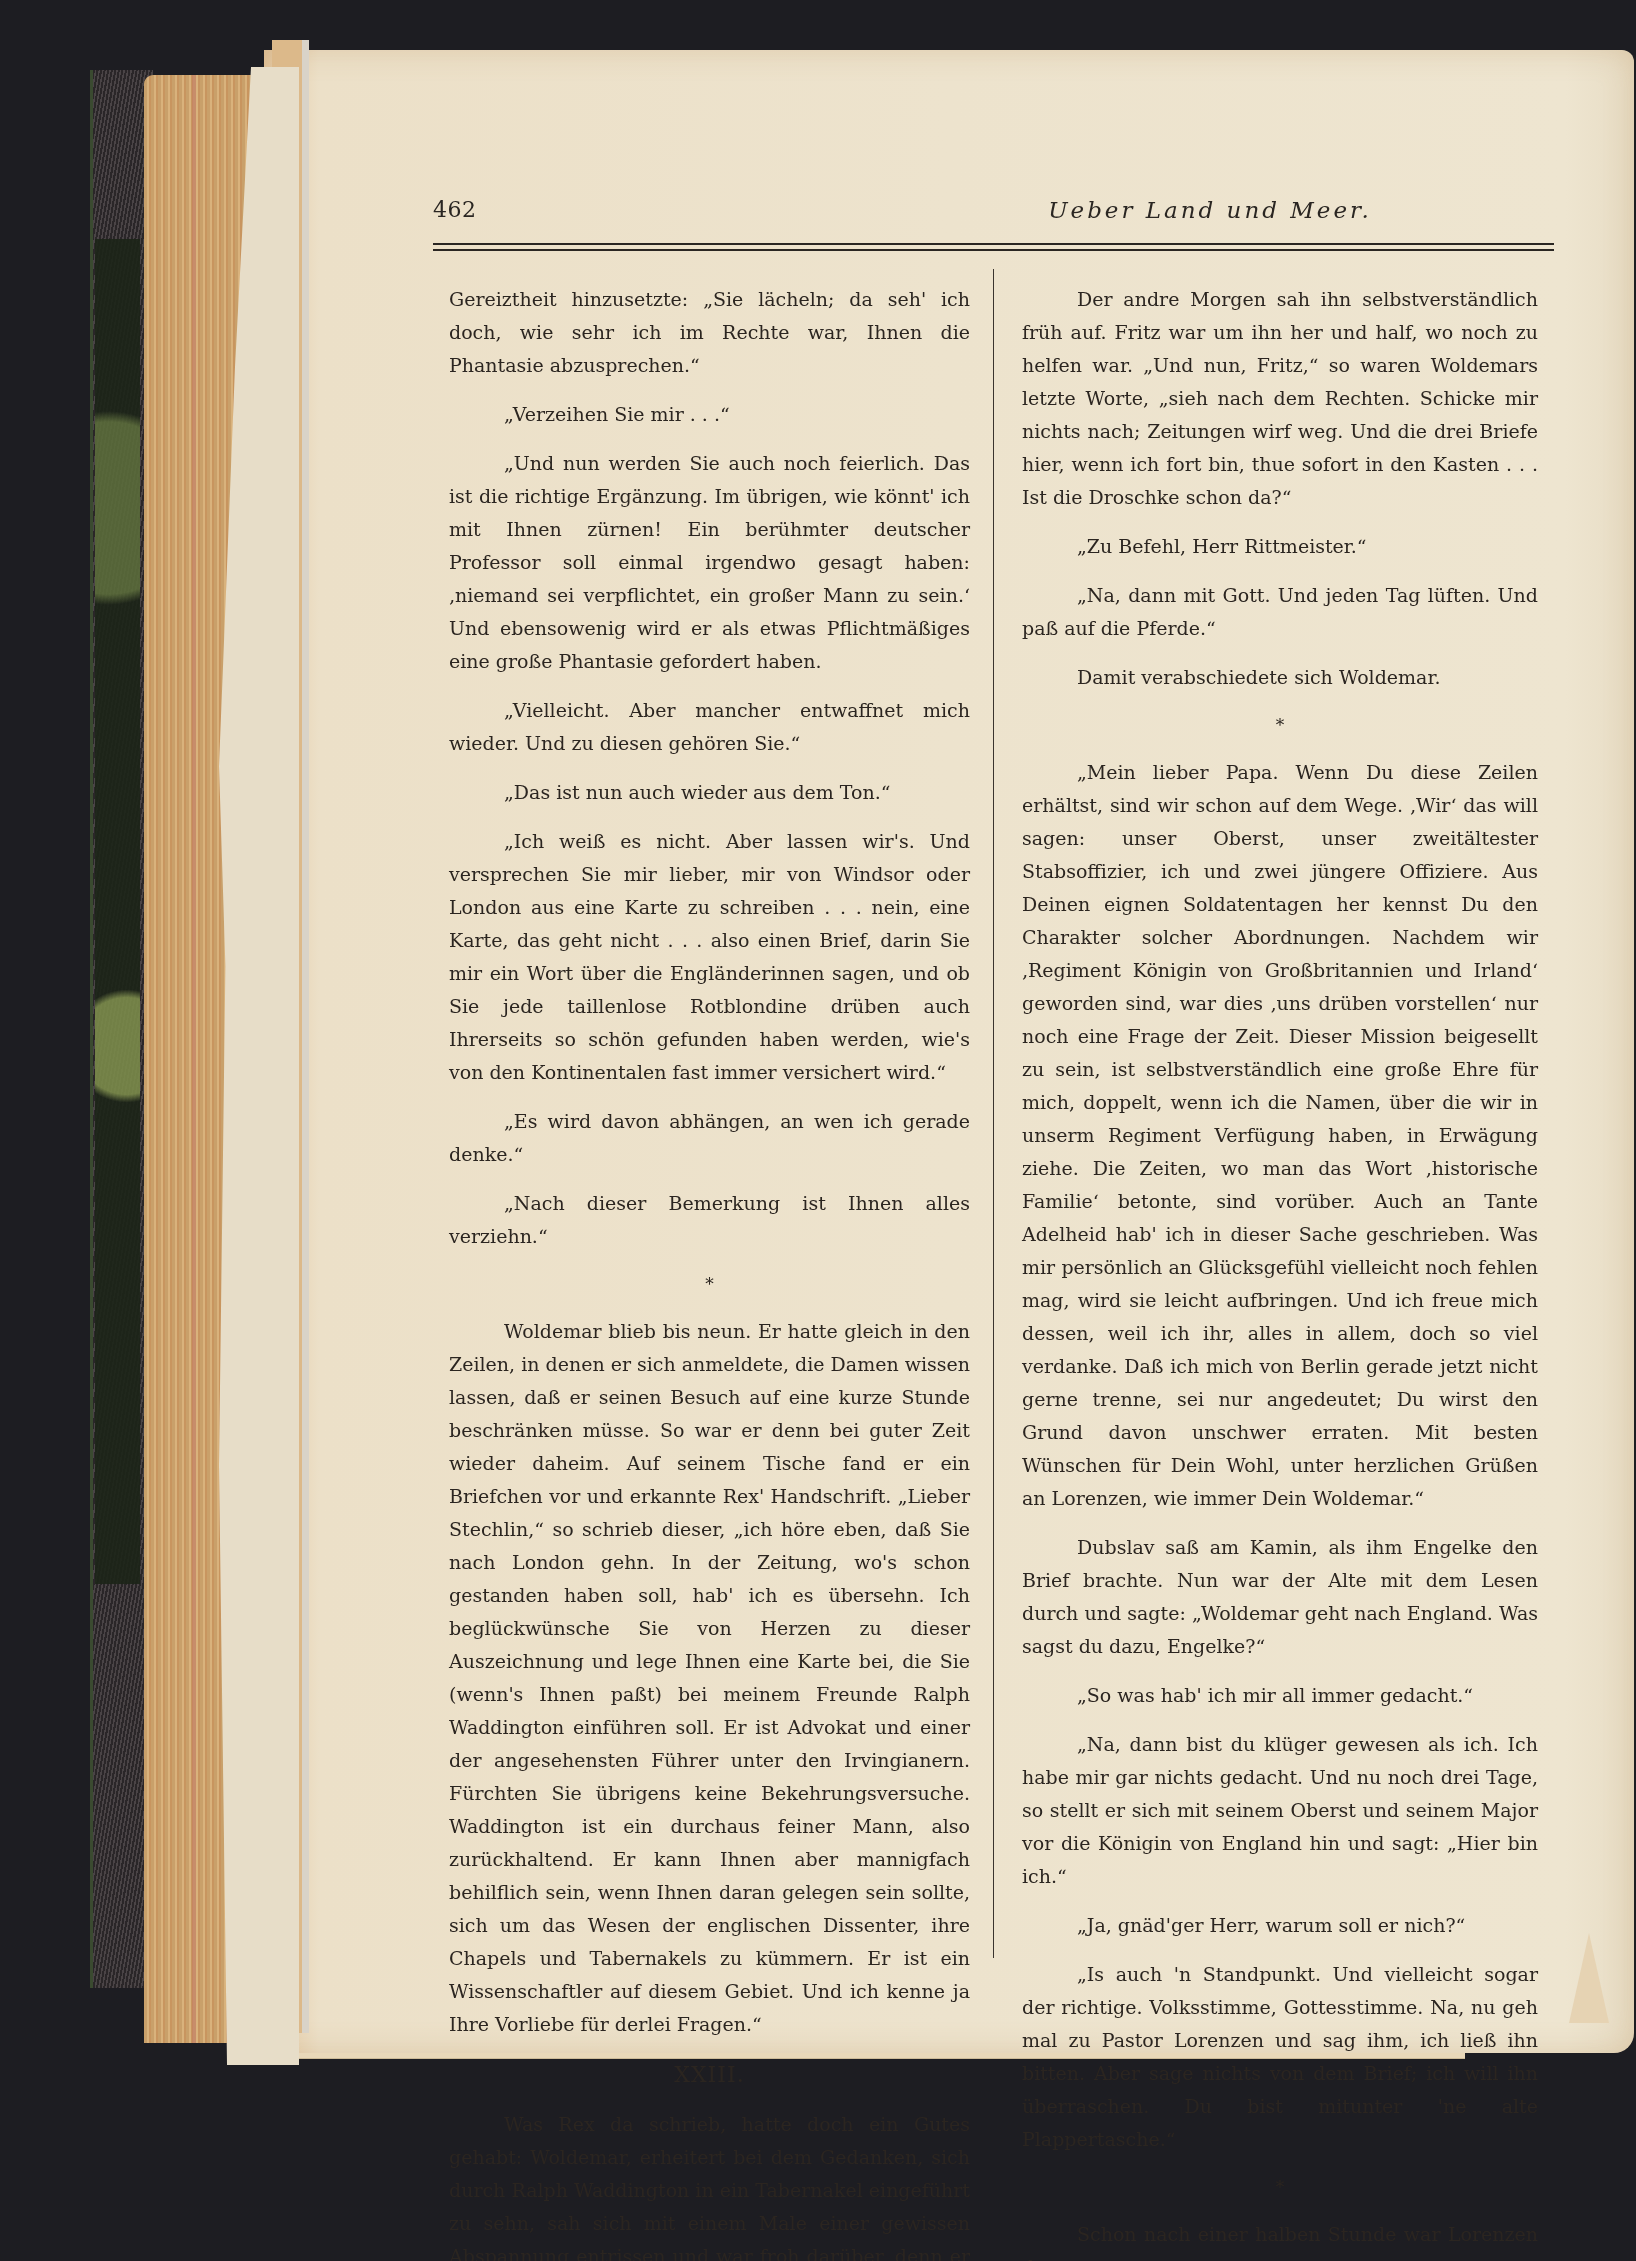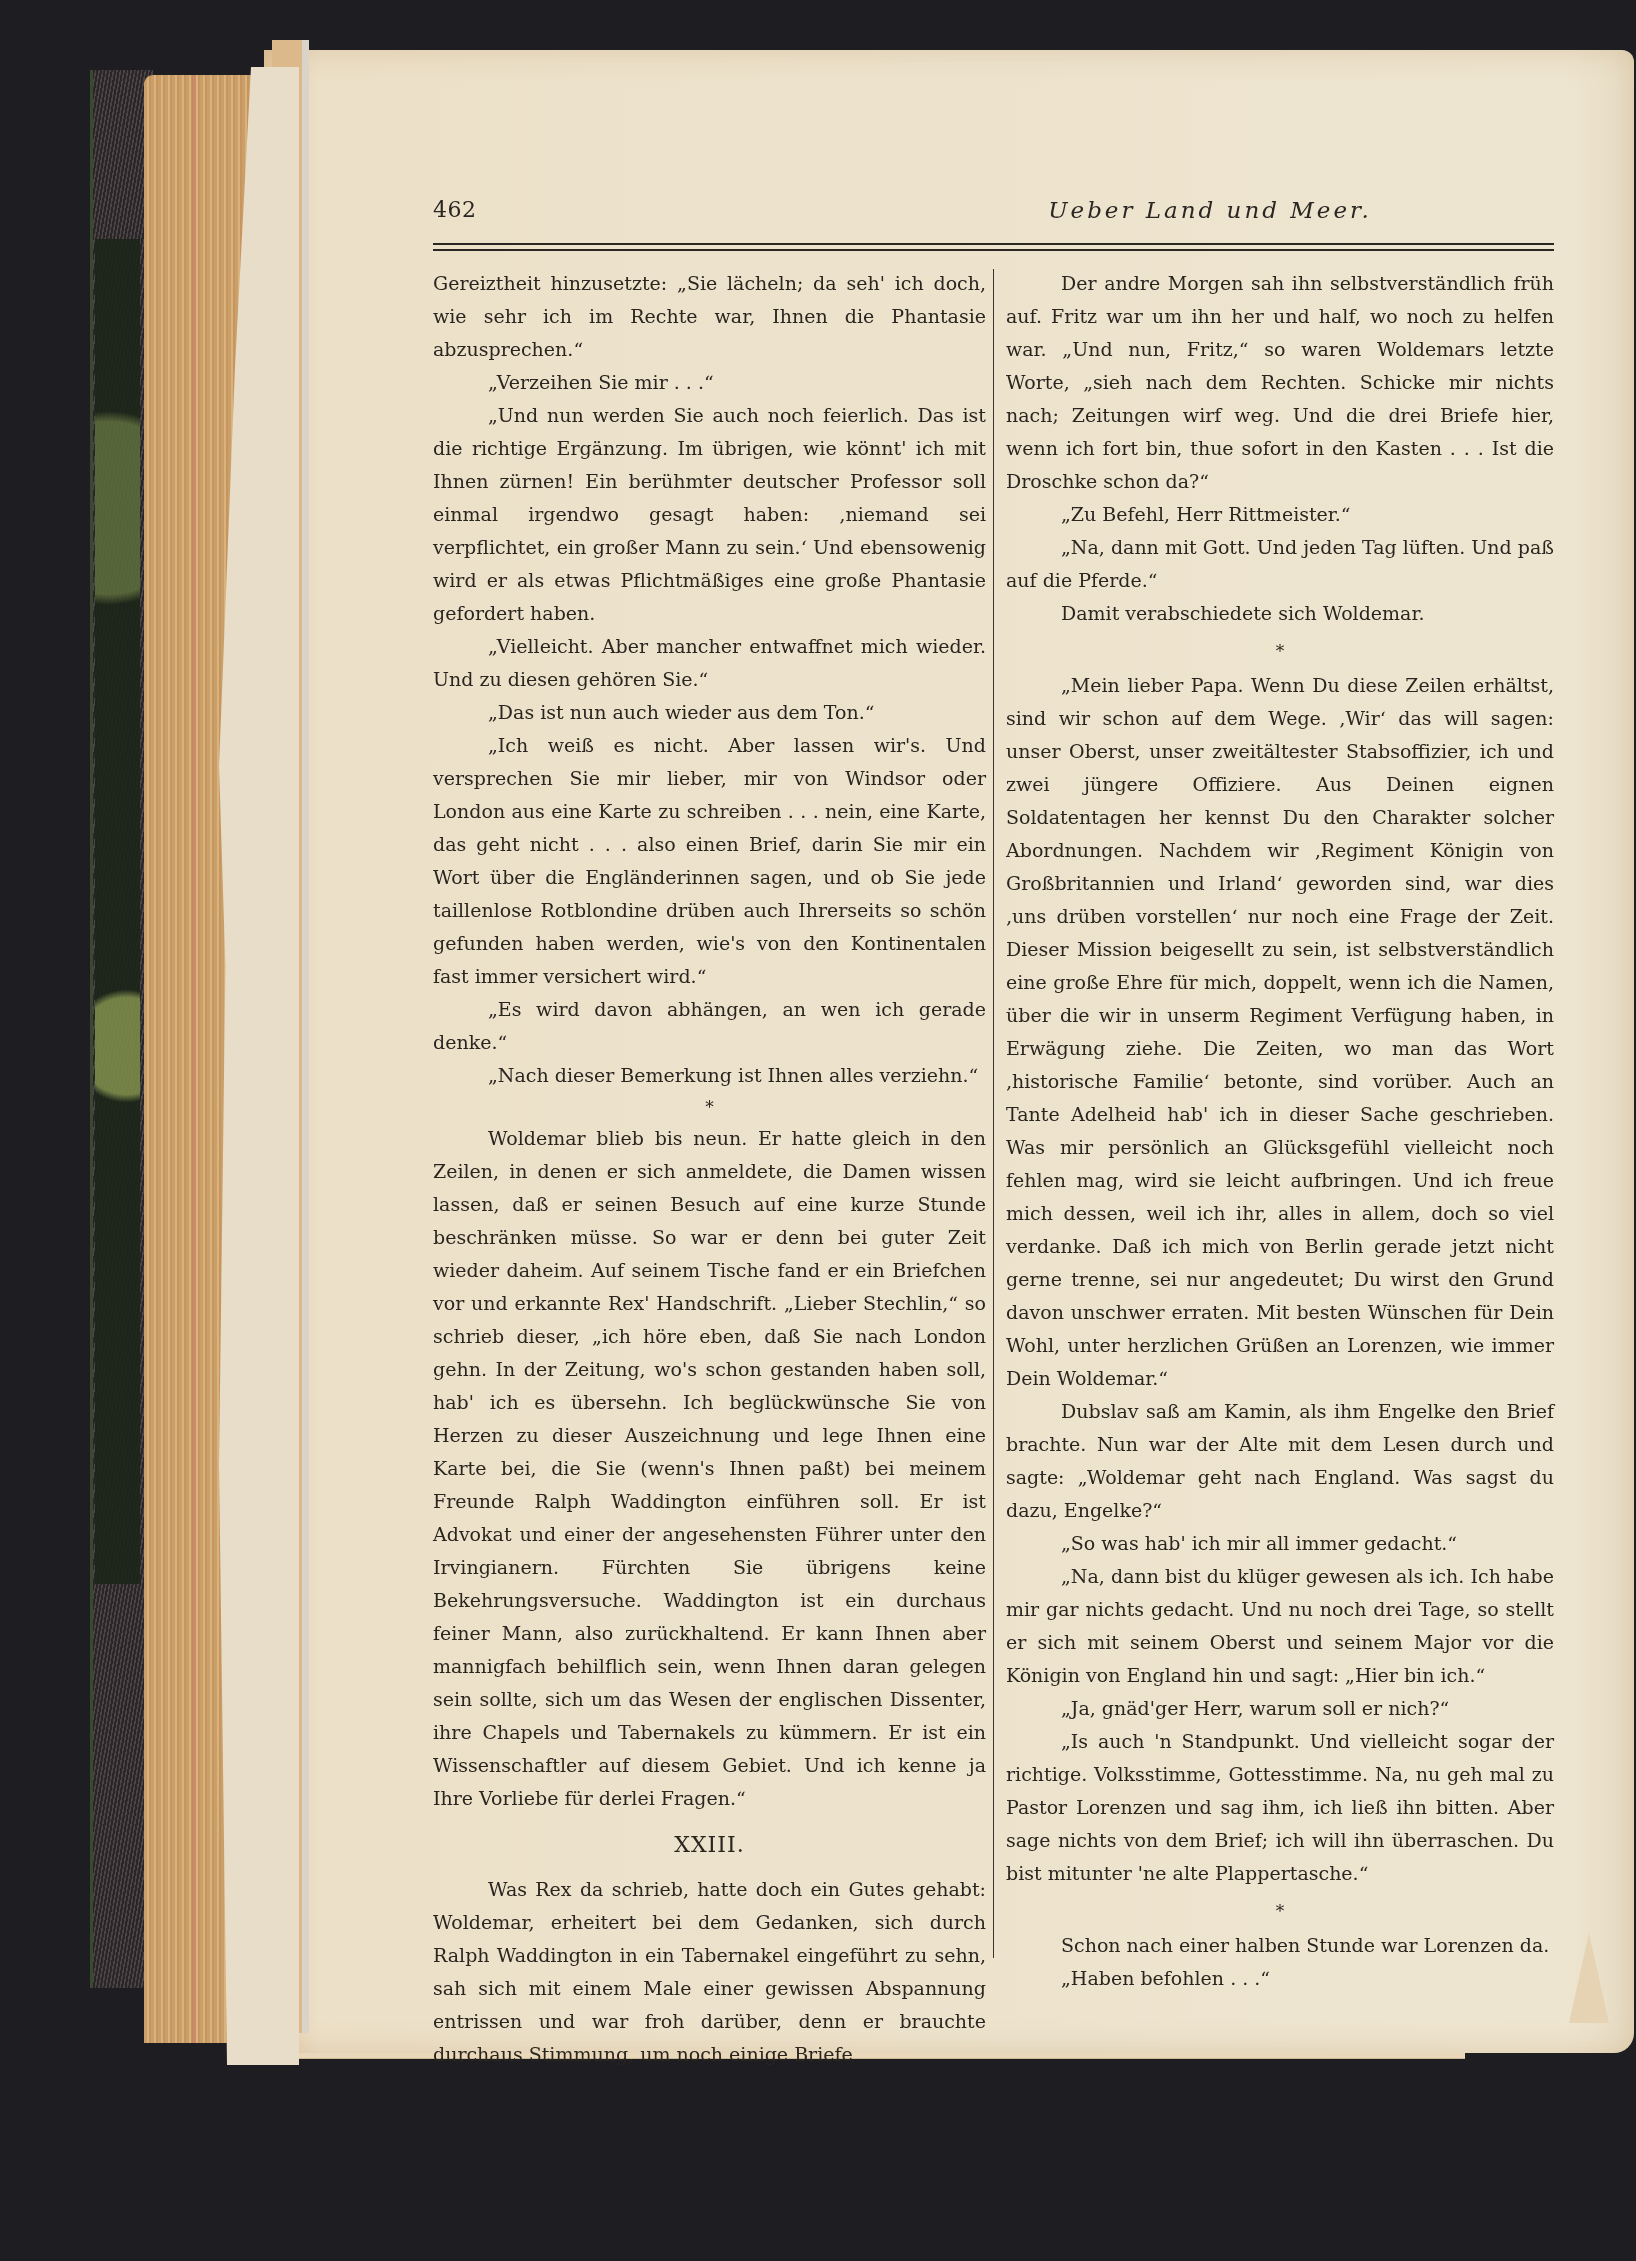--- a/index.html
+++ b/index.html
@@ -73,21 +73,21 @@
     position:absolute; left:993px; top:269px; width:1px; height:1689px; background:#3a342e;
   }
   .column {
     position:absolute; top:267px; width:553px;
     font-family:"DejaVu Serif", serif;
     font-size:19px; line-height:33px; color:#2b2520;
     text-align:justify; hyphens:manual;
   }
   .column.left { left:433px; }
   .column.right { left:1006px; width:548px; }
-  .para { margin:0; text-indent:0; }
+  .para { margin:16px; text-indent:0; }
   .para.indent { text-indent:55px; }
   .star { text-align:center; margin:0; line-height:30px; font-size:17px; }
   .star.spaced { margin-top:6px; margin-bottom:3px; }
   .chapter {
     text-align:center; font-size:22px; letter-spacing:1px;
     margin:12px 0 11px 0; line-height:35px;
   }
 </style>
 </head>
 <body>

